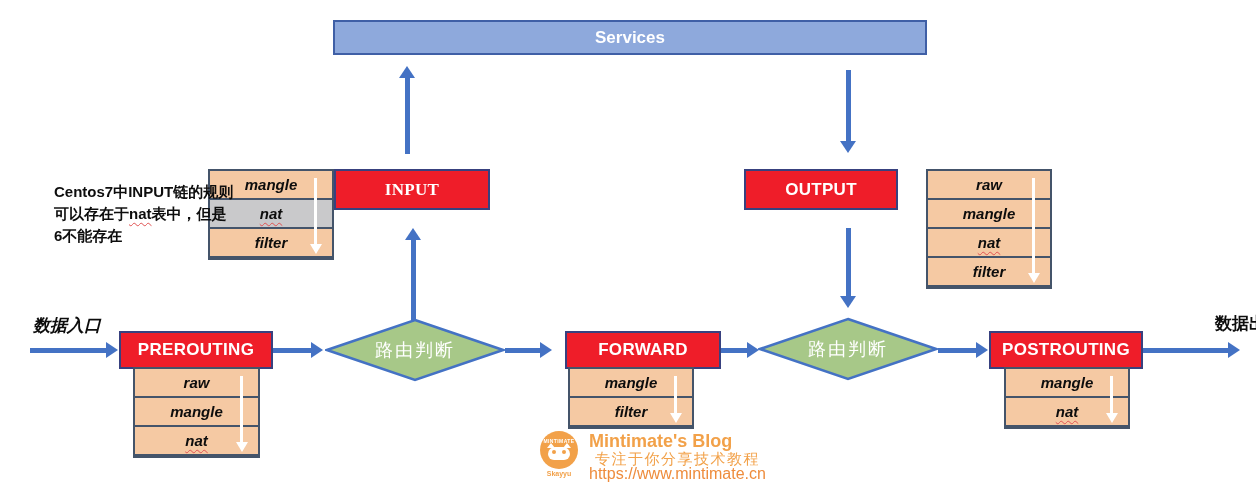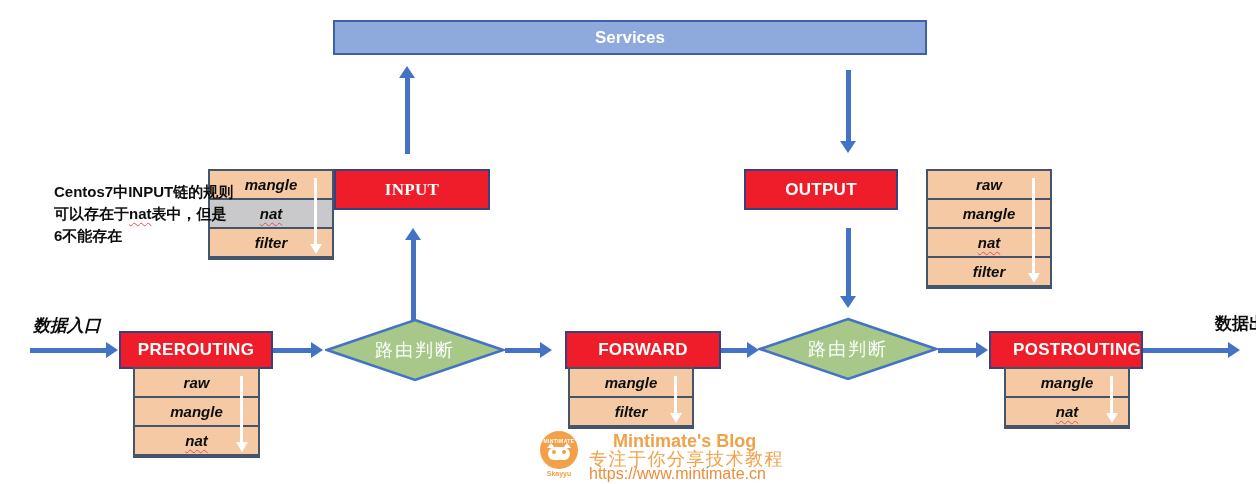--- a/index.html
+++ b/index.html
@@ -29,21 +29,21 @@
   .ar.down::before{content:'';position:absolute;top:0;bottom:11px;left:50%;margin-left:-2.5px;width:5px;background:var(--arrow);}
   .ar.down::after{content:'';position:absolute;bottom:0;left:50%;margin-left:-8px;width:0;height:0;border-top:12px solid var(--arrow);border-left:8px solid transparent;border-right:8px solid transparent;}
 
   
   .services{position:absolute;left:333px;top:20px;width:590px;height:31px;background:var(--services-blue);border:2px solid var(--services-border);color:#fff;font-weight:bold;font-size:17px;display:flex;align-items:center;justify-content:center;}
   .chain{position:absolute;background:var(--chain-red);border:2px solid var(--chain-border);color:#fff;font-weight:bold;font-size:17px;display:flex;align-items:center;justify-content:center;letter-spacing:.3px;}
   .chain.input{left:334px;top:169px;width:152px;height:37px;font-family:Liberation Serif, serif;}
   .chain.output{left:744px;top:169px;width:150px;height:37px;}
   .chain.prerouting{left:119px;top:331px;width:150px;height:34px;}
   .chain.forward{left:553px;top:331px;width:152px;height:34px;margin-left:12px;}
-  .chain.postrouting{left:989px;top:331px;width:150px;height:34px;justify-content:flex-end;}
+  .chain.postrouting{left:989px;top:331px;width:150px;height:34px;}
 
   
   .stack{position:absolute;border:2px solid var(--stack-border);background:var(--peach);font-style:italic;}
   .srow{height:27px;border-bottom:2px solid var(--stack-border);display:flex;align-items:center;justify-content:center;font-size:15px;font-weight:bold;color:var(--ink);background:var(--peach);}
   .srow:last-of-type{border-bottom:none;}
   .srow.gray{background:var(--gray-row);}
   .stack.s-input{left:208px;top:169px;width:122px;}
   .stack.s-output{left:926px;top:169px;width:122px;}
   .stack.s-prerouting{left:133px;top:367px;width:123px;}
   .stack.s-forward{left:568px;top:367px;width:122px;}
@@ -74,22 +74,22 @@
   .logo-word{position:absolute;top:7px;left:0;right:0;text-align:center;color:#fff;font-size:5px;font-weight:bold;letter-spacing:.4px;}
   .cat-face{position:absolute;left:50%;top:16px;margin-left:-11px;width:22px;height:13px;background:#fff;border-radius:7px 7px 6px 6px;}
   .cat-face::before,.cat-face::after{content:'';position:absolute;top:3px;width:4px;height:4px;border-radius:50%;background:var(--brand-orange);}
   .cat-face::before{left:4px;}
   .cat-face::after{right:4px;}
   .cat-ear-l,.cat-ear-r{position:absolute;top:12px;width:0;height:0;border-bottom:5px solid #fff;border-left:4px solid transparent;border-right:4px solid transparent;}
   .cat-ear-l{left:7px;}
   .cat-ear-r{right:7px;}
   .logo-caption{margin-top:1px;font-size:7px;font-weight:bold;color:var(--brand-orange);}
   .footer-text{margin-left:8px;}
-  .blog-name{color:var(--brand-orange);font-weight:bold;font-size:18px;line-height:20px;margin-left:24px;}
-  .tagline{color:var(--brand-orange);font-size:18px;letter-spacing:1.5px;line-height:16px;}
+  .blog-name{color:var(--brand-orange);font-weight:bold;font-size:18px;line-height:20px;}
+  .tagline{color:var(--brand-orange);font-size:15px;letter-spacing:1.5px;line-height:16px;text-align:center;}
   .url{color:var(--url-orange);font-weight:normal;font-size:16px;line-height:14px;}
 </style>
 </head>
 <body>
 
 <div class="canvas">
 
   <div class="services">
     <span>Services</span>
   </div>

